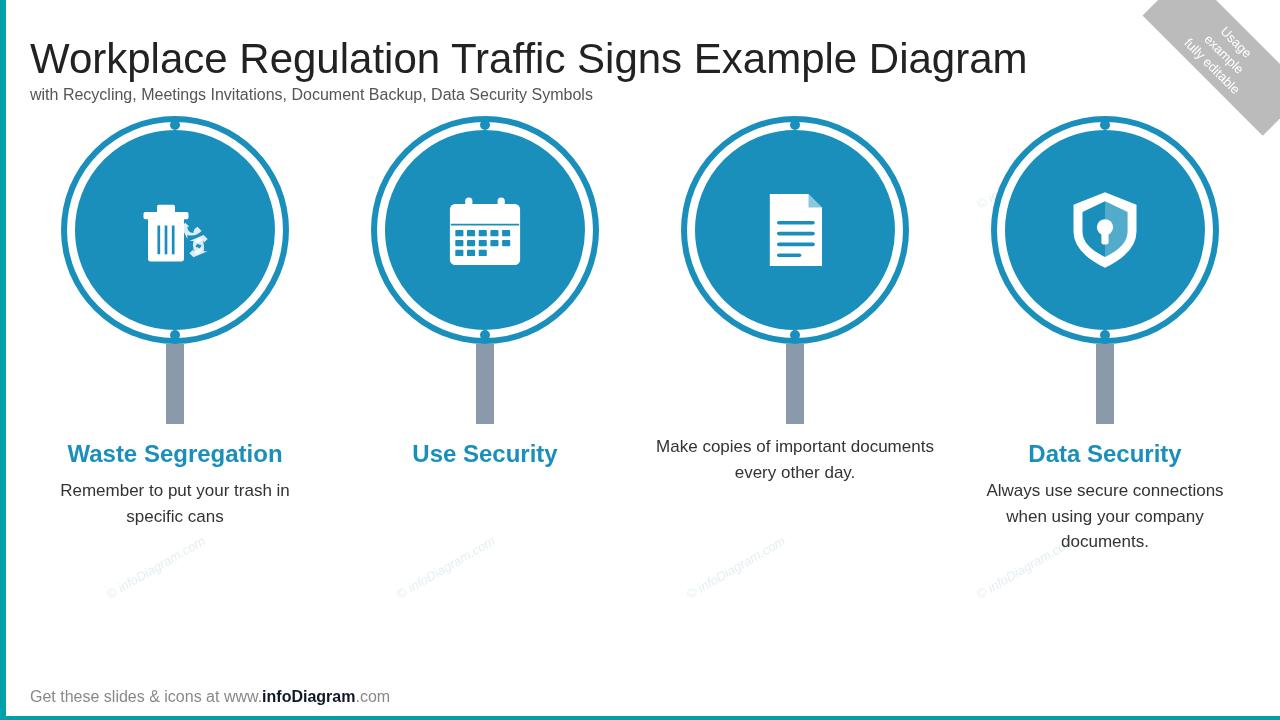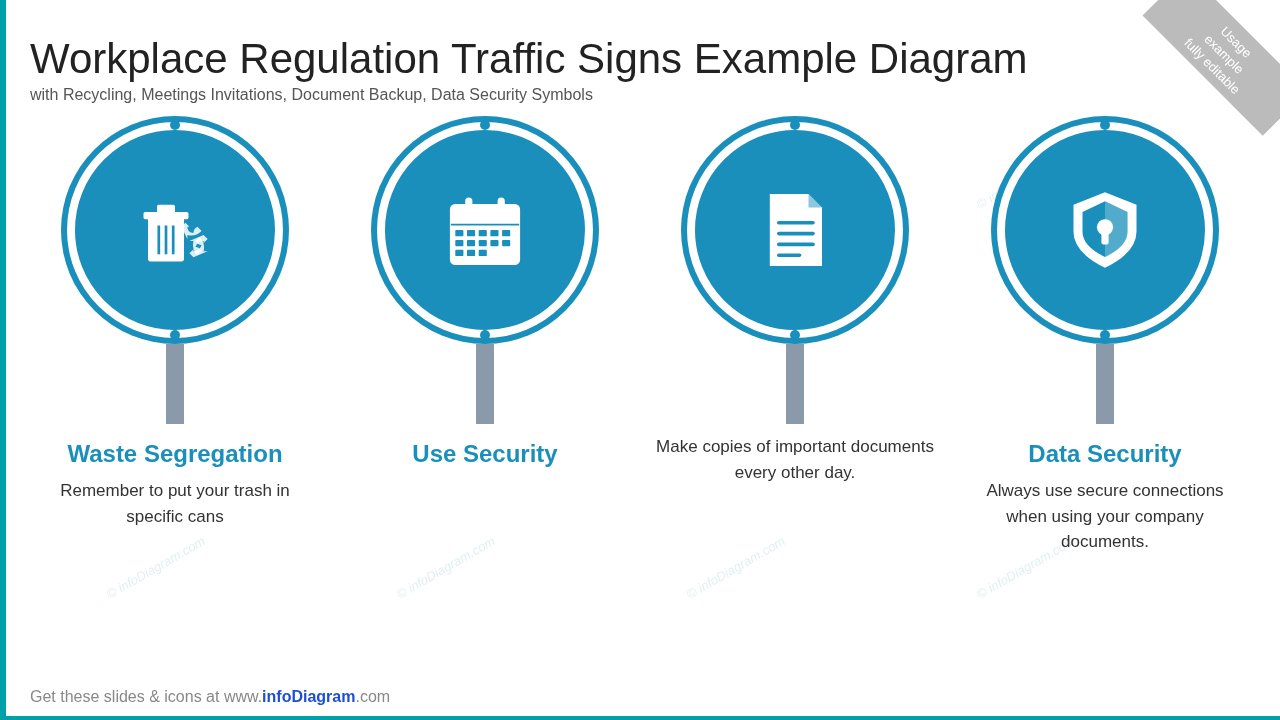--- a/index.html
+++ b/index.html
@@ -162,21 +162,21 @@
 
     
     .footer {
       position: absolute;
       bottom: 14px;
       left: 30px;
       font-size: 16px;
       color: #888;
     }
     .footer strong {
-      color: #1d4ed8;
+      color: #0f172a;
       font-weight: 700;
     }
 
     
     .bottom-bar {
       position: absolute;
       bottom: 0; left: 0; right: 0;
       height: 4px;
       background: #00a0a8;
     }

